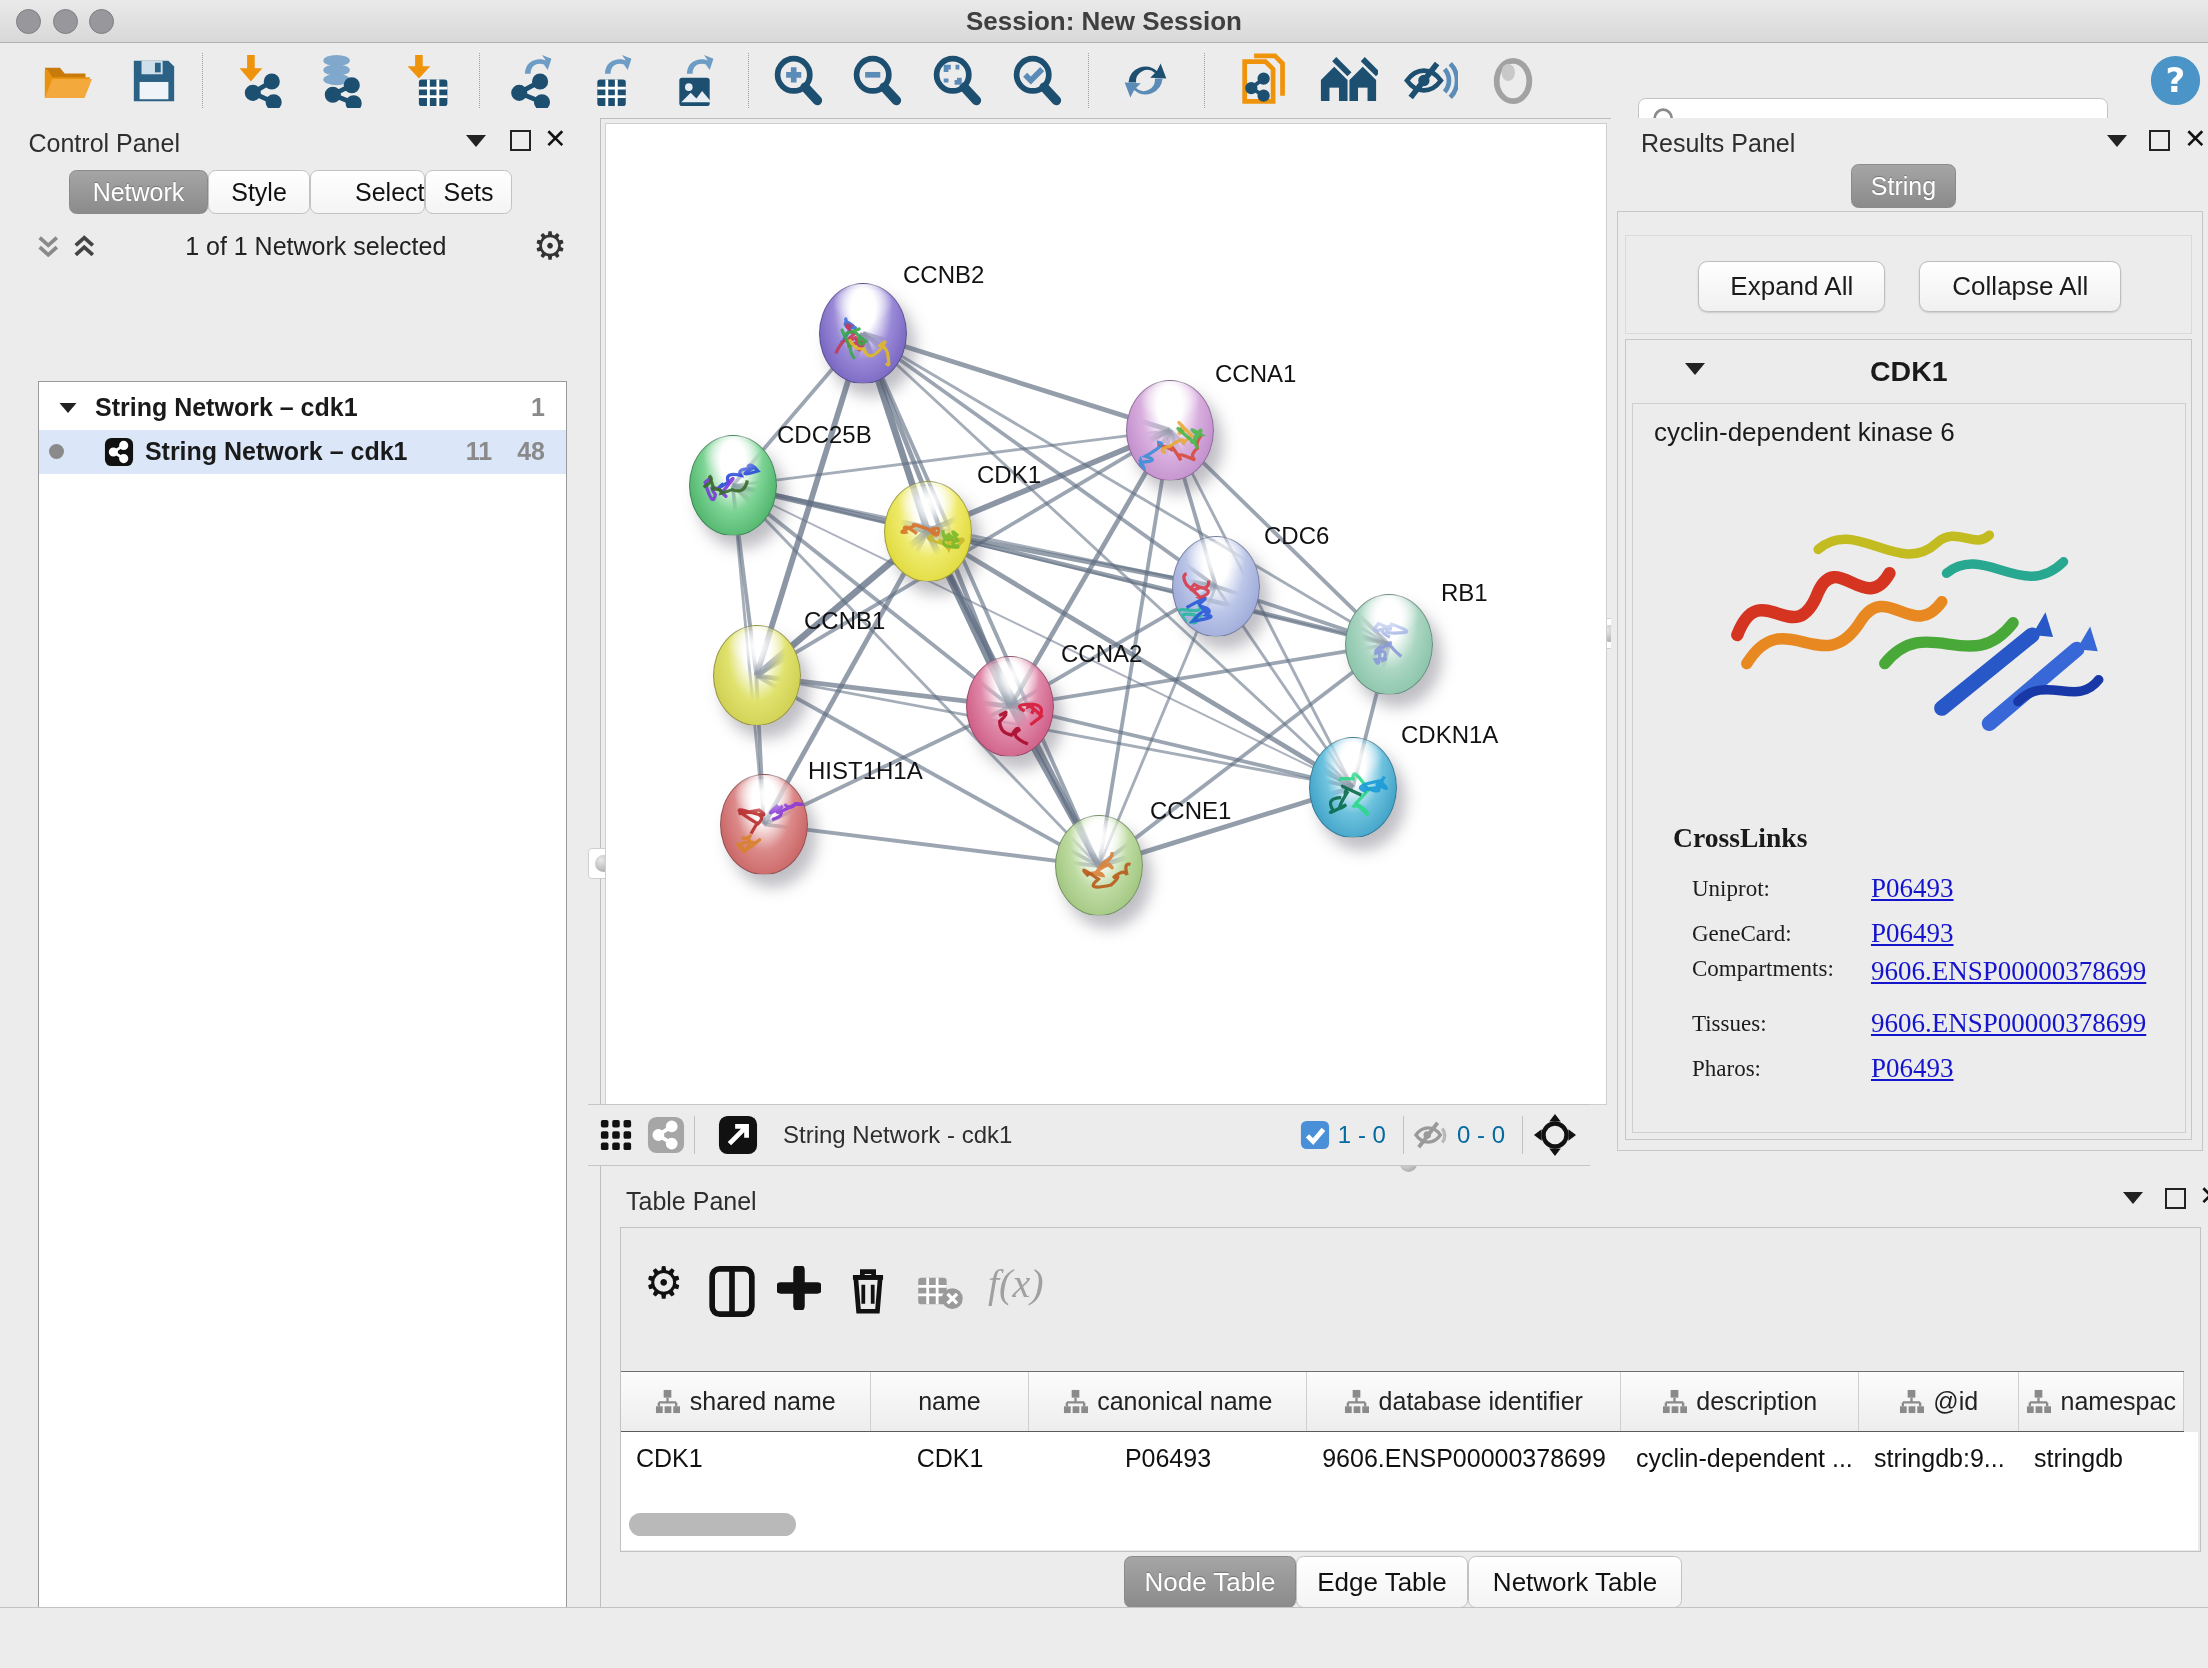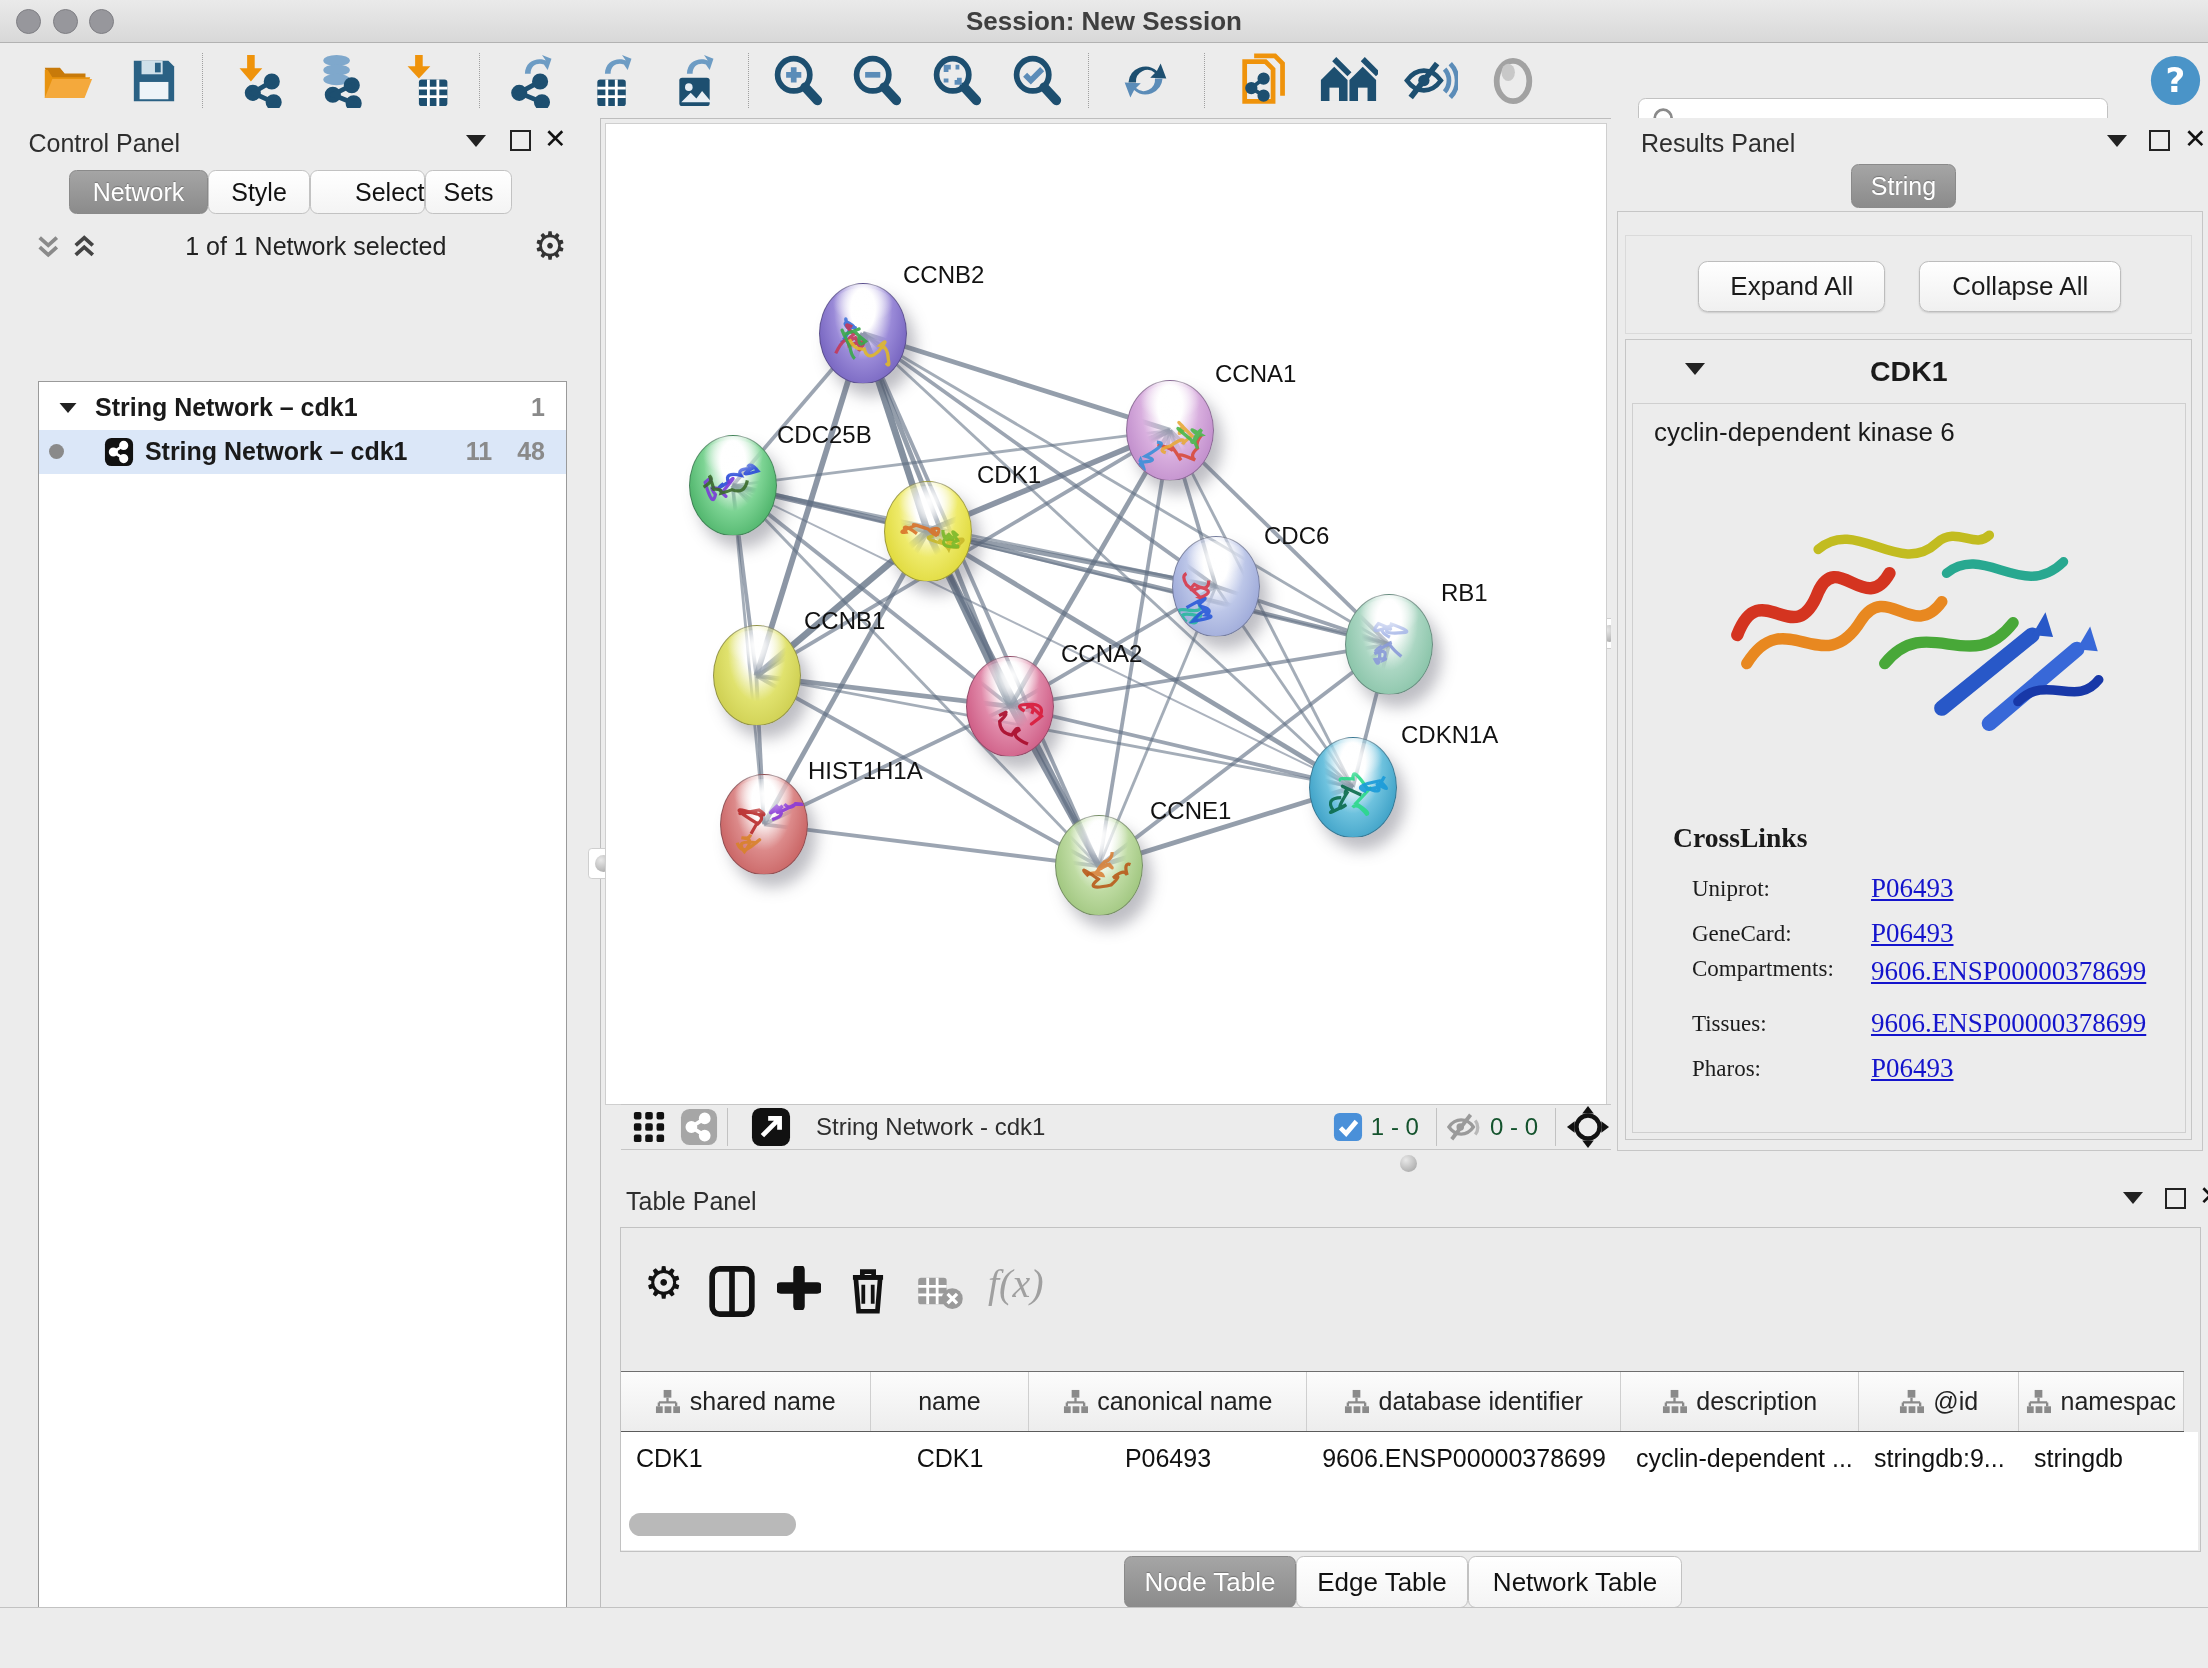--- a/index.html
+++ b/index.html
@@ -45,23 +45,23 @@
   .cp-count{color:#8a8a8a;}
 
   
   #net-canvas{top:123px;left:605px;width:1002px;height:982px;background:#fff;border:1px solid #cfcfcf;box-sizing:border-box;overflow:hidden;}
   .node{position:absolute;width:88px;height:101px;border-radius:50%;box-sizing:border-box;
         border:1px solid rgba(30,30,40,.35);box-shadow:8.6px 12.4px 15px rgba(70,70,85,.35);cursor:pointer;overflow:hidden;}
   .node .gloss{position:absolute;left:14%;top:4%;width:72%;height:36%;border-radius:50%;
         background:radial-gradient(ellipse at 50% 40%,rgba(255,255,255,.95),rgba(255,255,255,0) 70%);}
   .node-label{position:absolute;font-size:24px;font-weight:500;color:#111;white-space:nowrap;}
 
-  #net-status{top:1104px;left:621px;width:1002px;height:46px;background:#ececec;border-top:1px solid #c6c6c6;border-bottom:1px solid #c6c6c6;box-sizing:border-box;display:flex;align-items:center;}
+  #net-status{top:1104px;left:588px;width:1002px;height:62px;background:#ececec;border-top:1px solid #c6c6c6;border-bottom:1px solid #c6c6c6;box-sizing:border-box;display:flex;align-items:center;}
   .ns-sep{width:0;height:38px;border-left:1px solid #c2c2c2;margin:0 9.5px;}
-  .ns-num{font-size:24px;color:#14532d;margin:0 7.6px;}
+  .ns-num{font-size:24px;color:#0369a1;margin:0 7.6px;}
   #net-name{font-size:24px;color:#2e2e2e;margin-left:25px;}
 
   .split-dot{width:28.5px;height:28.5px;background:#fff;border:1px solid #cfcfcf;border-radius:3.8px;
      display:flex;align-items:center;justify-content:center;}
   .split-dot i{width:17px;height:17px;border-radius:50%;background:radial-gradient(circle at 35% 30%,#e8e8e8,#9e9e9e);display:block;}
 
   
   #rp-box{left:5.7px;top:93px;width:586px;height:940px;border:1.9px solid #c6c6c6;background:#ececec;box-sizing:border-box;position:absolute;}
   #rp-btnrow{position:absolute;left:7.6px;top:23px;width:567px;height:99px;border:1.9px groove #dadada;box-sizing:border-box;}
   .rp-btn{position:absolute;top:25px;height:49px;background:linear-gradient(#ffffff,#f0f0f0);

